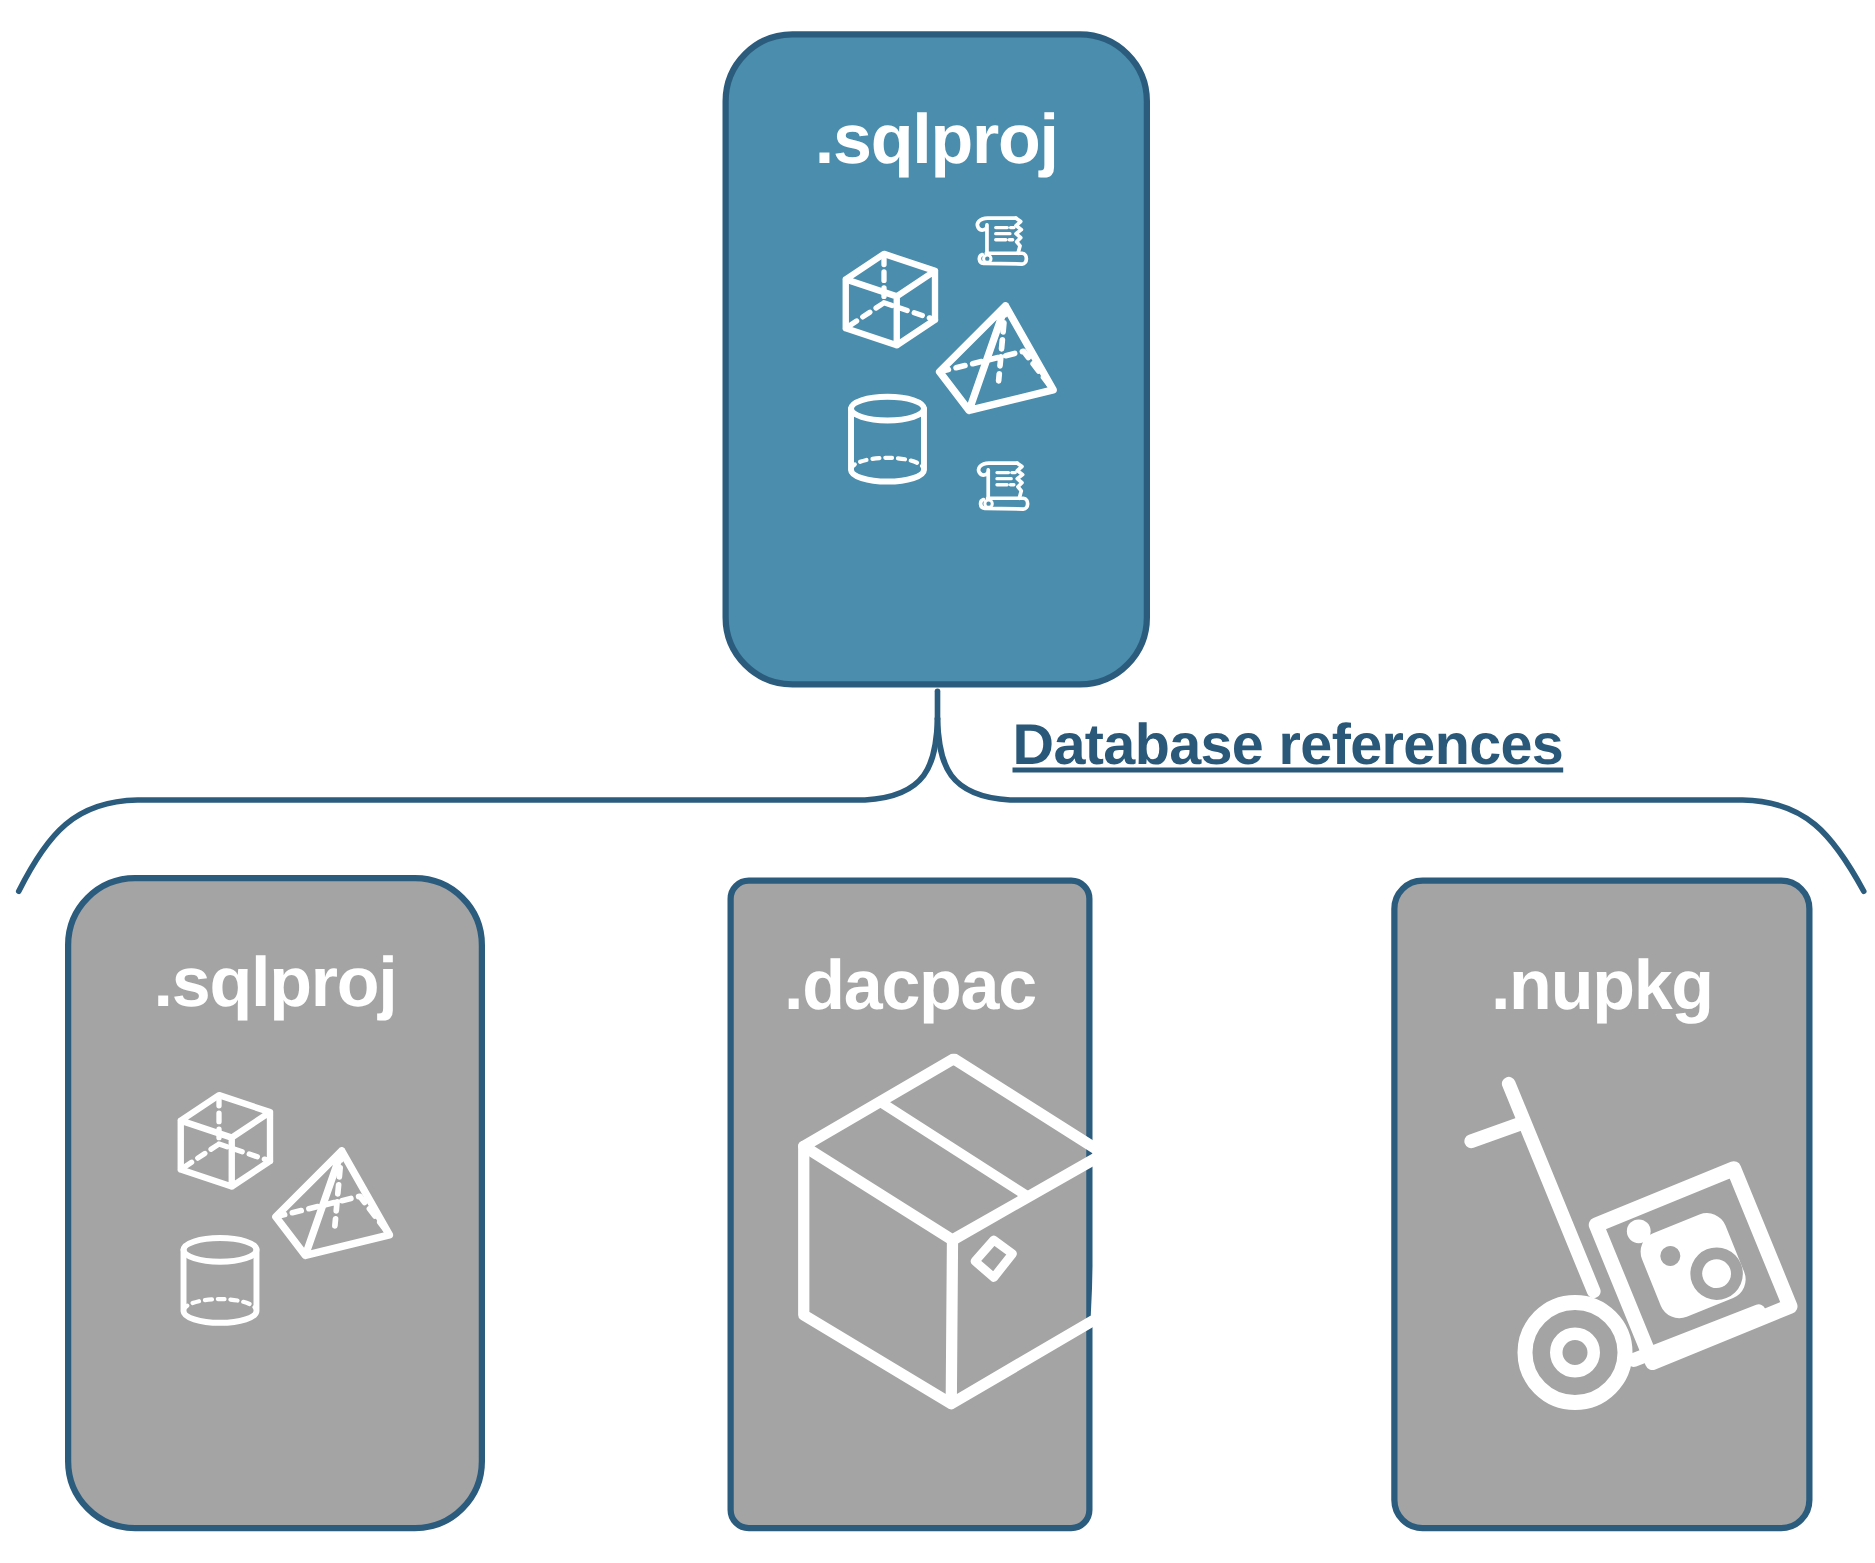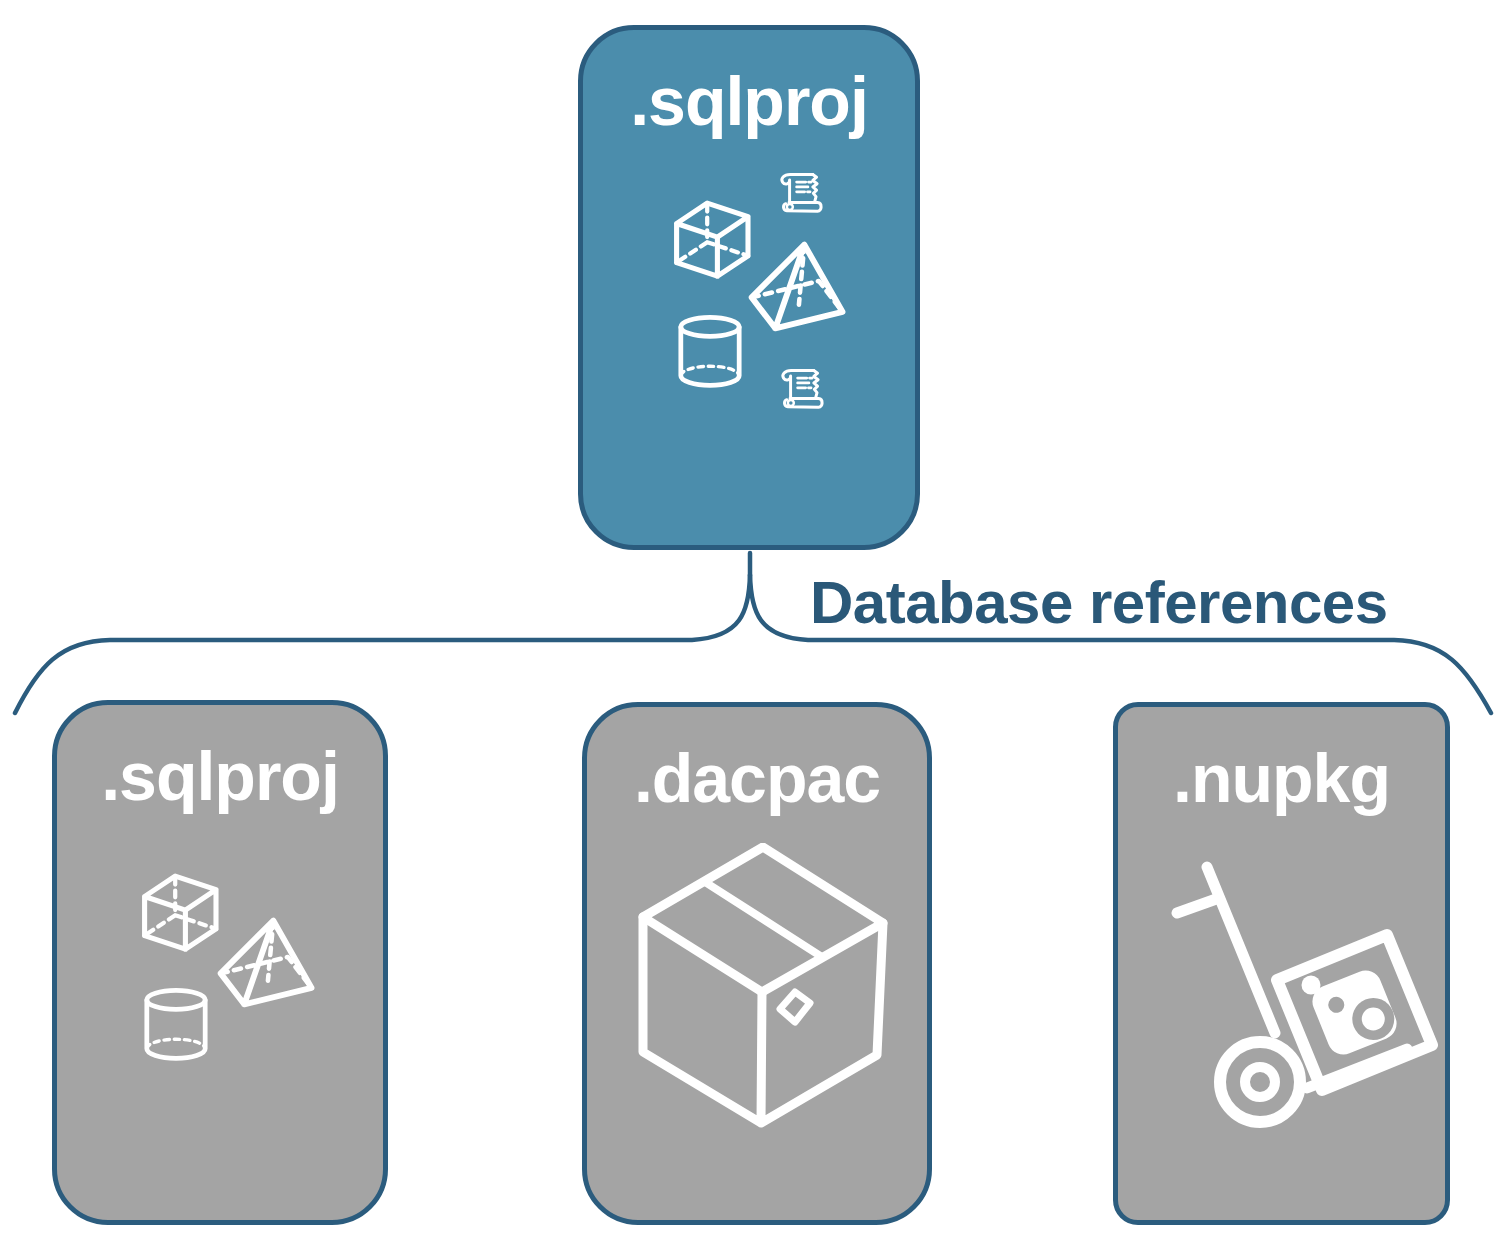--- a/index.html
+++ b/index.html
@@ -7,27 +7,27 @@
     --label-text:#FFFFFF; --connector:#2B5C7E; --connector-label-color:#2A5878;
     --icon-stroke:#FFFFFF;
   }
   * { box-sizing: border-box; }
   body { margin:0; background:#ffffff; font-family:"Liberation Sans", sans-serif; }
   .canvas { position:relative; width:1500px; height:1250px; background:#ffffff; overflow:hidden; }
 
   .connector { position:absolute; left:0; top:0; width:1500px; height:1250px; pointer-events:none; }
   .cpath { stroke:var(--connector); stroke-width:4.5; fill:none; stroke-linecap:round; }
 
-  .conn-label { position:absolute; left:810px; top:568px; font-size:60px; font-weight:700;
-    letter-spacing:-0.5px; color:var(--connector-label-color); white-space:nowrap; }
+  .conn-label { position:absolute; left:810px; top:568px; font-size:46px; font-weight:700;
+    letter-spacing:-0.5px; color:var(--connector-label-color); white-space:nowrap;text-decoration:underline; }
 
   .node { position:absolute; border:5px solid var(--border); border-radius:56px; }
   .node.root  { background:var(--root-fill); }
   .node.child { background:var(--child-fill); }
-  .node-label { text-align:center; margin-top:34px; line-height:1.1; font-size:68px;
+  .node-label { text-align:center; margin-top:50px; line-height:1.1; font-size:56px;
     font-weight:700; letter-spacing:-1px; color:var(--label-text); }
 
   .glyph { position:absolute; color:var(--icon-stroke); display:block; }
   .sym-stroke { stroke:currentColor; fill:none; stroke-linejoin:round; stroke-linecap:round; }
   .sym-dash   { stroke:currentColor; fill:none; stroke-linejoin:round; stroke-linecap:round; stroke-dasharray:8 7; }
   .hole { fill:var(--child-fill); }
 </style>
 </head>
 <body>
 
@@ -91,21 +91,21 @@
         <use href="#sym-cube"></use>
       </svg>
     <svg class="glyph" style="left:160px; top:212px; width:100px; height:91px;" viewBox="0 0 110 100">
         <use href="#sym-pyramid"></use>
       </svg>
     <svg class="glyph" style="left:85px; top:282px; width:68px; height:76px;" viewBox="0 0 100 112">
         <use href="#sym-cylinder"></use>
       </svg>
   </div>
 
-  <div class="node child" style="left:582px; top:702px; width:350px; height:523px;">
+  <div class="node child" style="left:582px; top:702px; width:292px; height:523px;border-radius:17px;">
     <div class="node-label">.dacpac</div>
     <svg class="glyph" style="left:51px; top:136px; width:250px; height:290px;" viewBox="0 0 250 290">
       <path class="sym-stroke" stroke-width="9" d="M125 4 L245 80 L124 149 L5 74 Z"></path>
       <path class="sym-stroke" stroke-width="9" d="M5 74 L5 209 L123 280 L239 212 L245 80 M124 149 L123 280"></path>
       <path class="sym-stroke" stroke-width="8" d="M67 39 L184 114"></path>
       <path class="sym-stroke" stroke-width="7" d="M157 149 L172 160 L157 179 L142 166 Z"></path>
     </svg>
   </div>
 
   <div class="node child" style="left:1113px; top:702px; width:337px; height:523px;border-radius:25px;">

